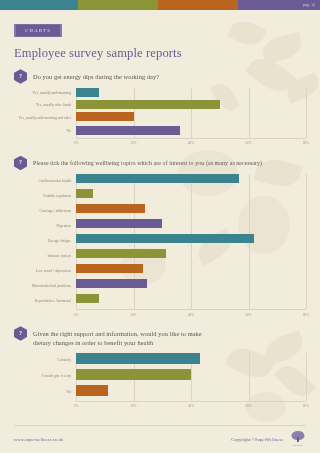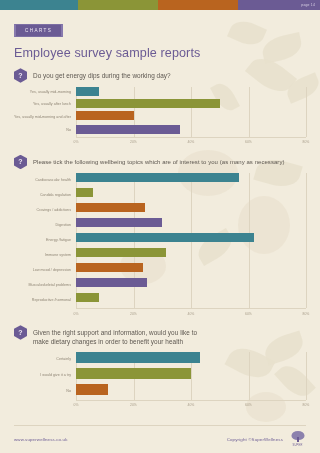--- a/index.html
+++ b/index.html
@@ -6,20 +6,21 @@
   html, body {
     width: 320px; height: 453px;
     font-family: "Liberation Sans", sans-serif;
     background: #efe9da;
     overflow: hidden;
   }
   .page {
     position: relative;
     width: 320px; height: 453px;
     background: #f2ecdd;
+    font-family: Liberation Serif, serif;
   }
 
   
   .watermark {
     position: absolute; inset: 0;
     overflow: hidden;
     pointer-events: none;
   }
   .leaf {
     position: absolute;

